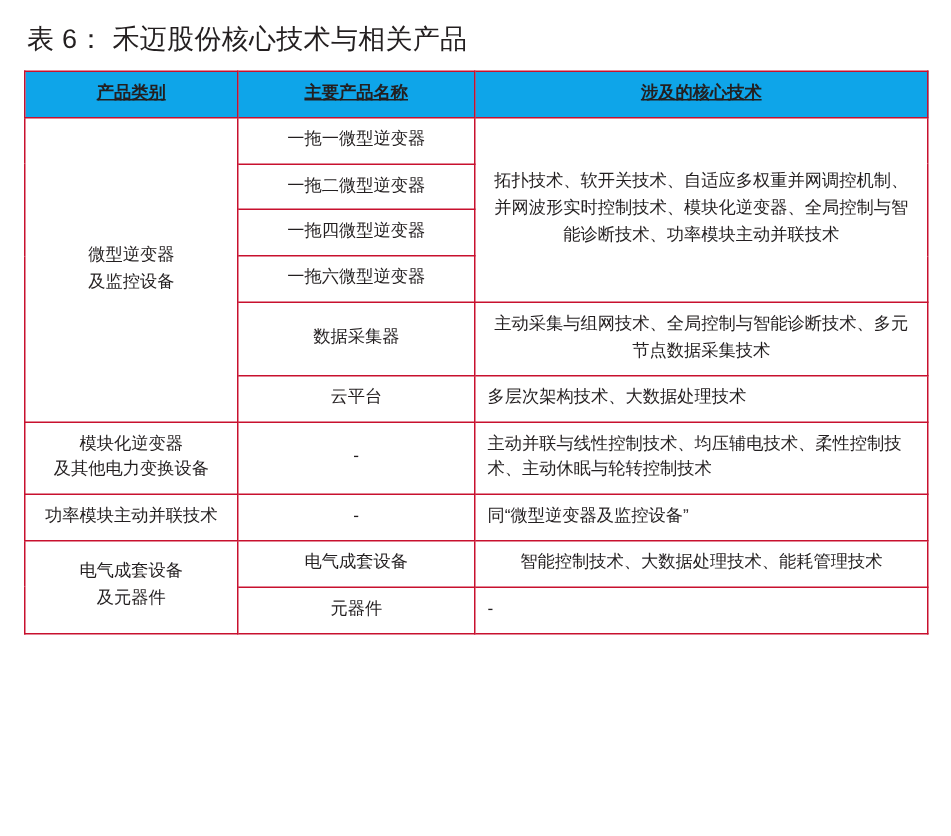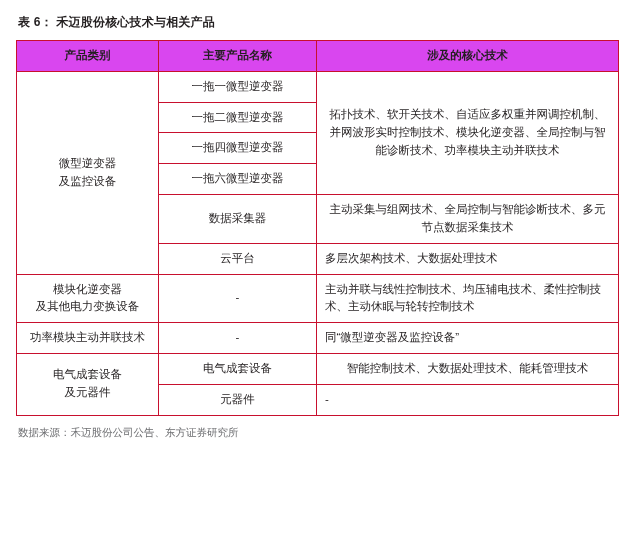--- a/index.html
+++ b/index.html
@@ -15,48 +15,49 @@
     overflow: hidden;
   }
   .page {
     position: relative;
     width: 634px;
     height: 557px;
     box-sizing: border-box;
     padding: 14px 16px 0 16px;
   }
   .caption {
-    font-size: 12px;
-    font-weight: bold;
+    font-size: 18px;
+    font-weight: normal;
     color: #231f20;
     letter-spacing: 0.2px;
     margin: 0 0 9px 2px;
     white-space: nowrap;
   }
   table.tbl {
     border-collapse: collapse;
     width: 602px;
     table-layout: fixed;
   }
   table.tbl td, table.tbl th {
     border: 1px solid #c8102e;
     padding: 6px 8px;
     font-size: 11.5px;
     line-height: 1.55;
     vertical-align: middle;
     text-align: center;
     color: #231f20;
   }
   thead th {
-    background: #d946ef;
+    background: #0ea5e9;
     color: #ffffff;
     font-weight: bold;
     font-size: 12px;
     padding: 7px 6px;
     border: 1px solid #c8102e;
+    text-decoration: underline;
   }
   .col1 { width: 142px; }
   .col2 { width: 158px; }
   .col3 { width: 302px; }
   td.cat {
     font-size: 12px;
   }
   td.tech {
     text-align: left;
     padding-left: 10px;
@@ -137,15 +138,14 @@
         <td>电气成套设备</td>
         <td class="tech">智能控制技术、大数据处理技术、能耗管理技术</td>
       </tr>
       <tr>
         <td>元器件</td>
         <td class="tech center dash">-</td>
       </tr>
     </tbody>
   </table>
 
-  <div class="source">数据来源：禾迈股份公司公告、东方证券研究所</div>
 
 </div>
 
 </body></html>

